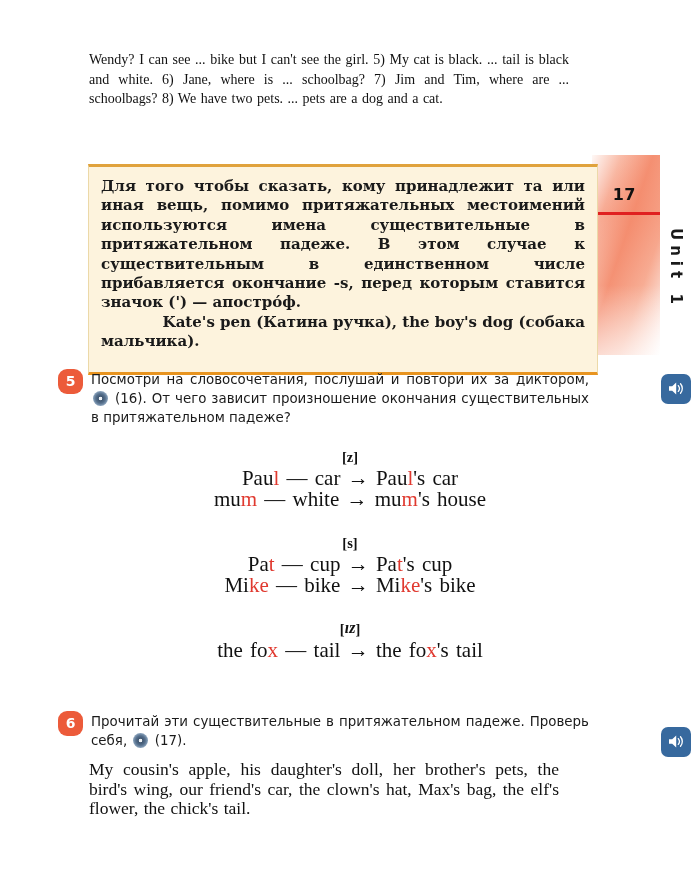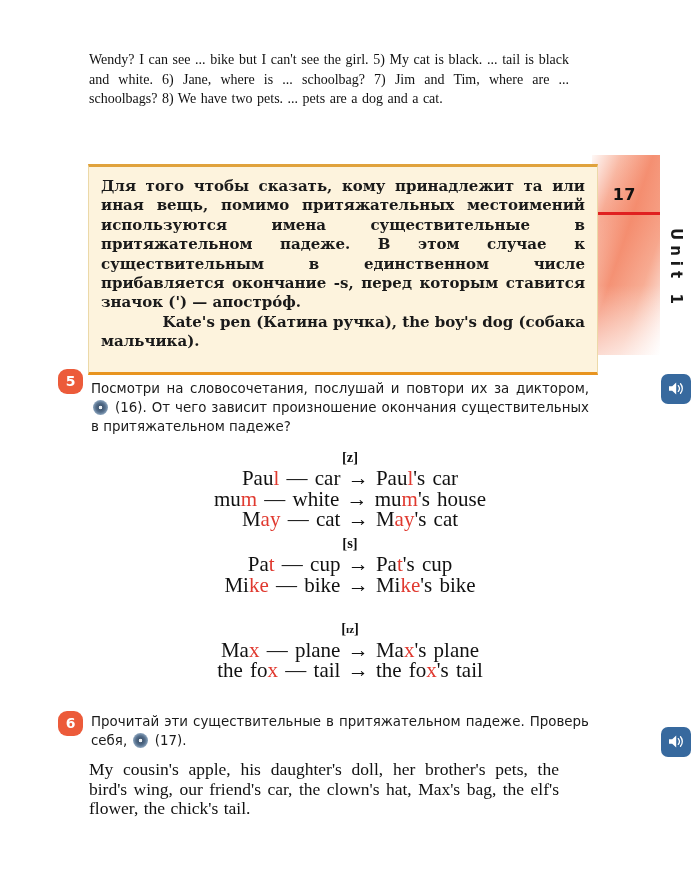--- a/index.html
+++ b/index.html
@@ -177,21 +177,21 @@
     text-align: center;
     font-family: "Liberation Serif", serif;
     color: #111111;
   }
   .phonetic-symbol {
     font-size: 14.5px;
     font-weight: bold;
     line-height: 20px;
     margin-bottom: 1px;
   }
-  .phonetic-symbol .smallcap { font-size: 11px; vertical-align: 0.5px; }
+  .phonetic-symbol .smallcap { font-size: 16px; vertical-align: 0.5px; font-style: italic; }
   .drill-line {
     font-size: 21px;
     line-height: 20.5px;
     white-space: nowrap;
     word-spacing: 2px;
   }
   .hl { color: #e0392f; }
 
   
   #closing-paragraph {
@@ -217,21 +217,21 @@
 <div id="unit-label">Unit 1</div>
 
 <div id="intro-paragraph">Wendy? I can see ... bike but I can't see the girl. 5) My cat is black. ... tail is black and white. 6) Jane, where is ... schoolbag? 7) Jim and Tim, where are ... schoolbags? 8) We have two pets. ... pets are a dog and a cat.</div>
 
 <div id="grammar-box">
   <p>Для того чтобы сказать, кому принадлежит та или иная вещь, помимо притяжательных местоимений используются имена существительные в притяжательном падеже. В этом случае к существительным в единственном числе прибавляется окончание -s, перед которым ставится значок (') — апостро́ф.</p>
   <p class="examples">Kate's pen (Катина ручка), the boy's dog (собака мальчика).</p>
 </div>
 
 <div class="exercise-badge" style="left:58px; top:369px;">5</div>
-<div class="exercise-text" style="left:91px; top:370px;margin-top:9px;">
+<div class="exercise-text" style="left:91px; top:370px;">
   <span>Посмотри на словосочетания, послушай и повтори их за диктором, </span><span class="cd-icon"></span><span> (16). От чего зависит произношение окончания существительных в притяжательном падеже?</span>
 </div>
 <div class="speaker-button" style="left:661px; top:374px;">
   <span>
     <svg width="17" height="15" viewBox="0 0 17 15" aria-hidden="true">
       <path d="M1 5.2 h3.2 L8.2 1.6 v11.8 L4.2 9.8 H1 Z" fill="#ffffff"></path>
       <path d="M10.3 4.6 a4.6 4.6 0 0 1 0 5.8" stroke="#ffffff" stroke-width="1.3" fill="none" stroke-linecap="round"></path>
       <path d="M12.5 2.7 a7.3 7.3 0 0 1 0 9.6" stroke="#ffffff" stroke-width="1.3" fill="none" stroke-linecap="round"></path>
     </svg>
   </span>
@@ -245,25 +245,20 @@
     <span>car</span>
     <span>→</span>
     <span>Pau</span><span class="hl">l</span><span>'s car</span></div>
 
   <div class="drill-line"><span>mu</span><span class="hl">m</span>
     <span>—</span>
     <span>white</span>
     <span>→</span>
     <span>mu</span><span class="hl">m</span><span>'s house</span></div>
 
-  <div class="drill-line"><span>M</span><span class="hl">ay</span>
-    <span>—</span>
-    <span>cat</span>
-    <span>→</span>
-    <span>M</span><span class="hl">ay</span><span>'s cat</span></div>
 </div>
 
 <div class="phonetic-block" style="top:533px;">
   <div class="phonetic-symbol"><span>[</span><span>s</span><span>]</span></div>
 
   <div class="drill-line"><span>Pa</span><span class="hl">t</span>
     <span>—</span>
     <span>cup</span>
     <span>→</span>
     <span>Pa</span><span class="hl">t</span><span>'s cup</span></div>
@@ -273,25 +268,20 @@
     <span>bike</span>
     <span>→</span>
     <span>Mi</span><span class="hl">ke</span><span>'s bike</span></div>
 
 </div>
 
 <div class="phonetic-block" style="top:618px;">
   <div class="phonetic-symbol"><span>[</span><span class="smallcap">ɪz</span><span>]</span></div>
 
 
-  <div class="drill-line"><span>Ma</span><span class="hl">x</span>
-    <span>—</span>
-    <span>plane</span>
-    <span>→</span>
-    <span>Ma</span><span class="hl">x</span><span>'s plane</span></div>
 
   <div class="drill-line"><span>the fo</span><span class="hl">x</span>
     <span>—</span>
     <span>tail</span>
     <span>→</span>
     <span>the fo</span><span class="hl">x</span><span>'s tail</span></div>
 </div>
 
 <div class="exercise-badge" style="left:58px; top:711px;">6</div>
 <div class="exercise-text" style="left:91px; top:712px;">

